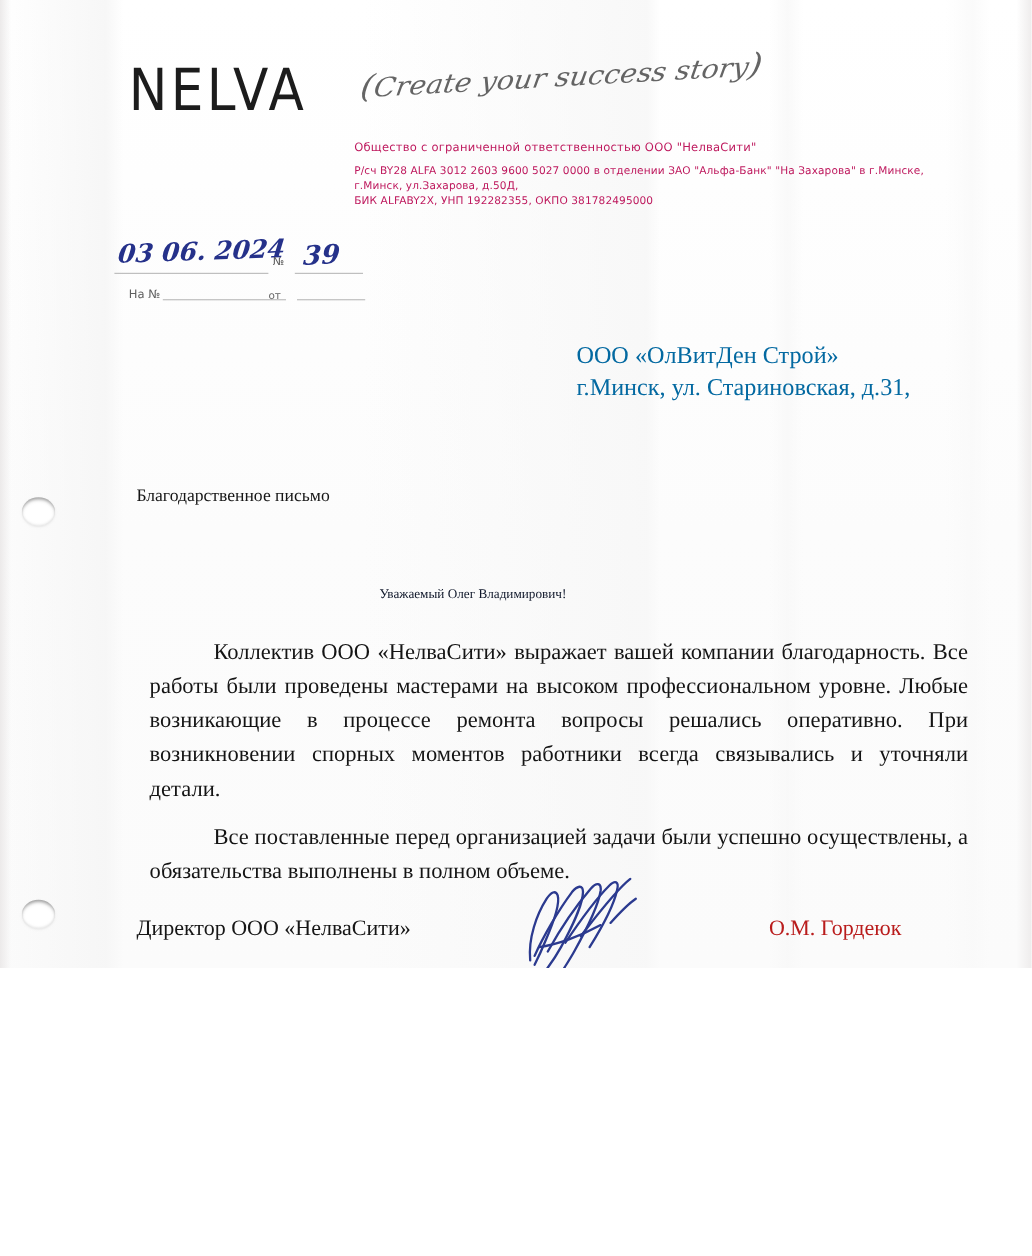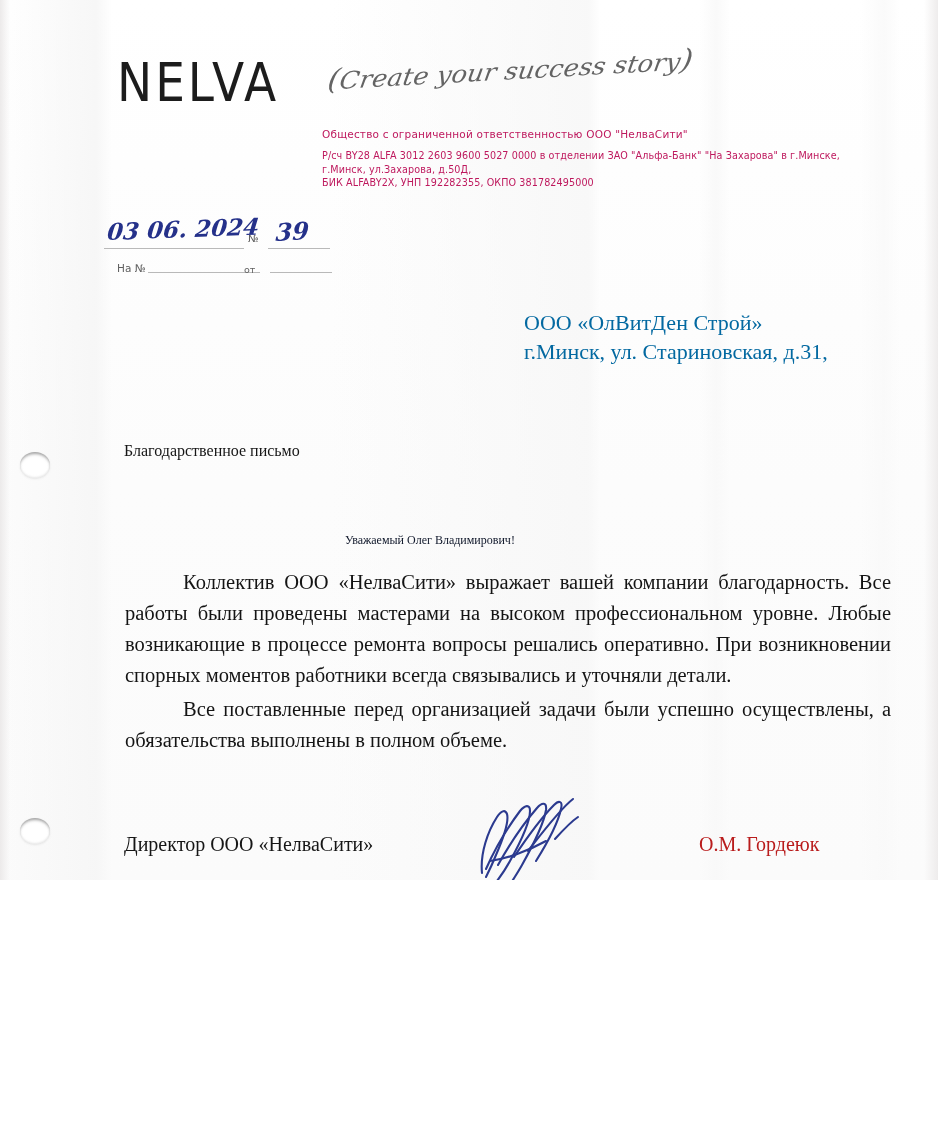--- a/index.html
+++ b/index.html
@@ -207,21 +207,21 @@
     left: 124px;
     top: 566px;
     width: 768px;
     font-size: 20.5px;
     line-height: 1.52;
     color: #141414;
     text-align: justify;
     text-justify: inter-word;
   }
   .body-text p {
-    margin: 1px;
+    margin: 12px;
     text-indent: 58px;
   }
   .body-text p + p {
     margin-top: 2px;
   }
 
   
   .sign-title {
     position: absolute;
     left: 124px;

